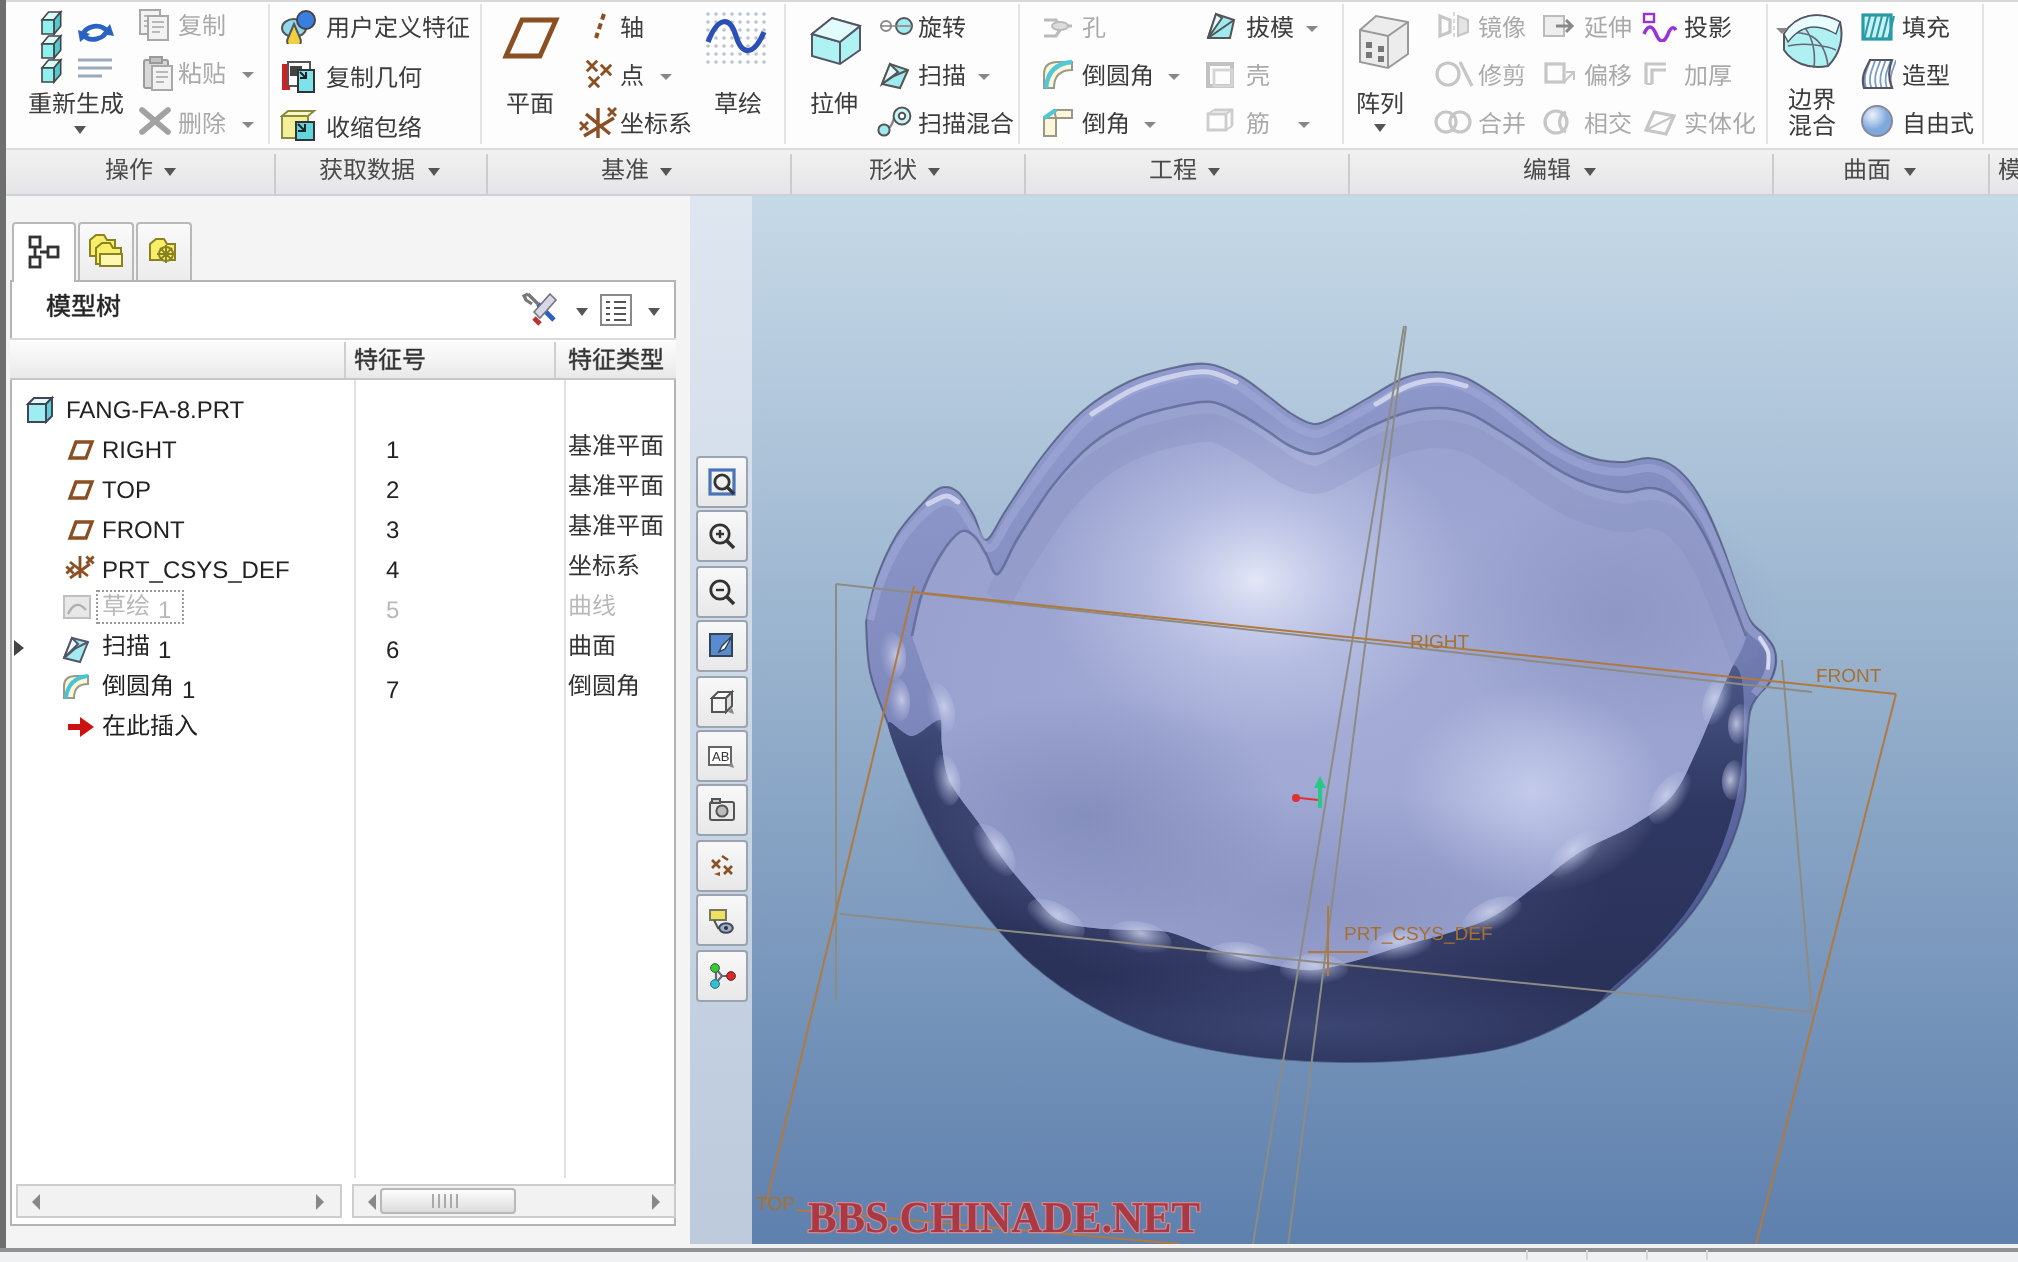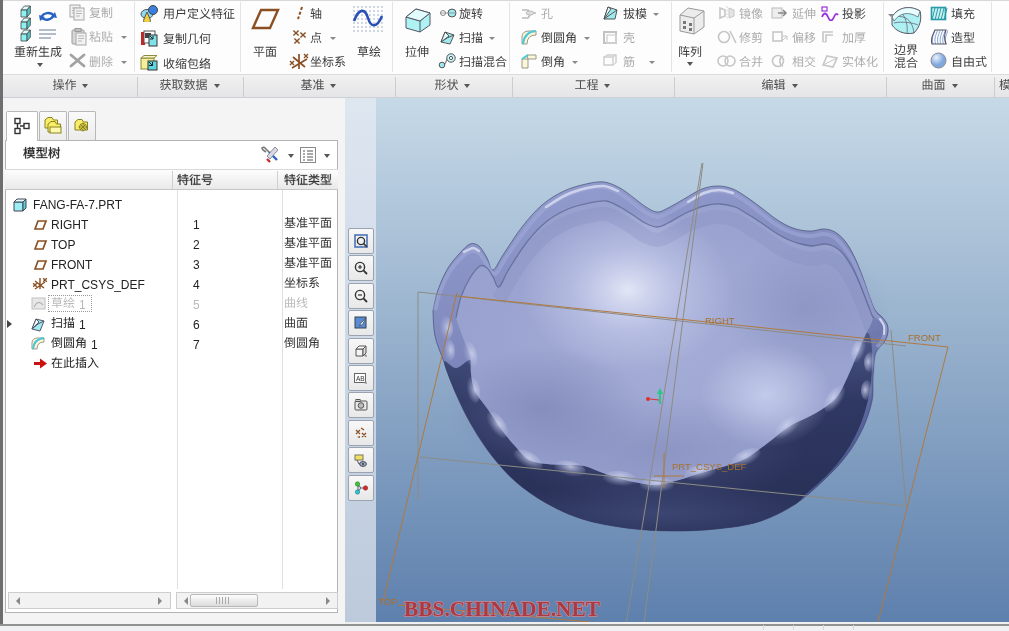--- a/index.html
+++ b/index.html
@@ -554,21 +554,21 @@
 <div class="ab car2" style="left:121px;top:36px"></div>
 <div class="ab car2" style="left:121px;top:61px"></div>
 <div class="ab car2" style="left:330px;top:37px"></div>
 <div class="ab car2" style="left:489px;top:37px"></div>
 <div class="ab car2" style="left:584px;top:37px"></div>
 <div class="ab car2" style="left:572px;top:61px"></div>
 <div class="ab car2" style="left:653px;top:13px"></div>
 <div class="ab car2" style="left:649px;top:61px"></div>
 <div class="ab car" style="left:687px;top:62px"></div>
 <div class="ab car2" style="left:888px;top:14px"></div>
-<div class="t" style="left:33px;top:198px;font-size:12px;color:#222;font-weight:normal;font-family:'Liberation Sans',sans-serif;">FANG-FA-7.PRT</div>
+<div class="t" style="left:33px;top:198px;font-size:12px;color:#222;font-weight:normal;font-family:'Liberation Sans',sans-serif;">FANG-FA-8.PRT</div>
 <div class="t" style="left:51px;top:218px;font-size:12px;color:#222;font-weight:normal;font-family:'Liberation Sans',sans-serif;">RIGHT</div>
 <div class="t" style="left:193px;top:218px;font-size:12px;color:#222;font-weight:normal;font-family:'Liberation Sans',sans-serif;">1</div>
 <div class="t" style="left:51px;top:238px;font-size:12px;color:#222;font-weight:normal;font-family:'Liberation Sans',sans-serif;">TOP</div>
 <div class="t" style="left:193px;top:238px;font-size:12px;color:#222;font-weight:normal;font-family:'Liberation Sans',sans-serif;">2</div>
 <div class="t" style="left:51px;top:258px;font-size:12px;color:#222;font-weight:normal;font-family:'Liberation Sans',sans-serif;">FRONT</div>
 <div class="t" style="left:193px;top:258px;font-size:12px;color:#222;font-weight:normal;font-family:'Liberation Sans',sans-serif;">3</div>
 <div class="t" style="left:51px;top:278px;font-size:12px;color:#222;font-weight:normal;font-family:'Liberation Sans',sans-serif;">PRT_CSYS_DEF</div>
 <div class="t" style="left:193px;top:278px;font-size:12px;color:#222;font-weight:normal;font-family:'Liberation Sans',sans-serif;">4</div>
 <div class="t" style="left:79px;top:298px;font-size:12px;color:#b9b9b9;font-weight:normal;font-family:'Liberation Sans',sans-serif;">1</div>
 <div class="t" style="left:193px;top:298px;font-size:12px;color:#b9b9b9;font-weight:normal;font-family:'Liberation Sans',sans-serif;">5</div>

